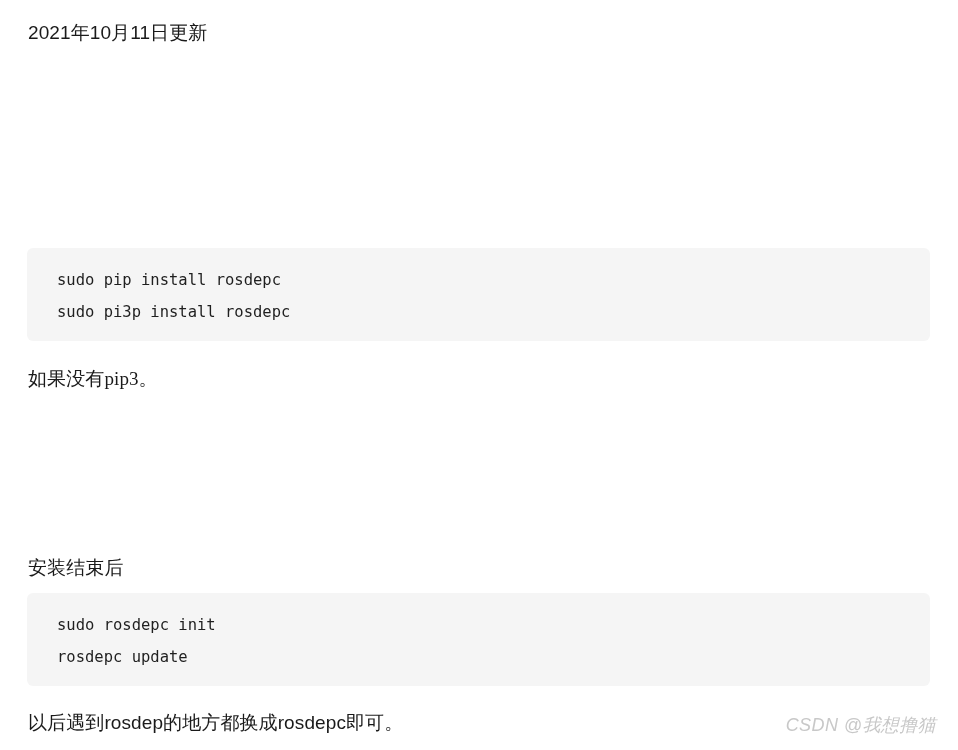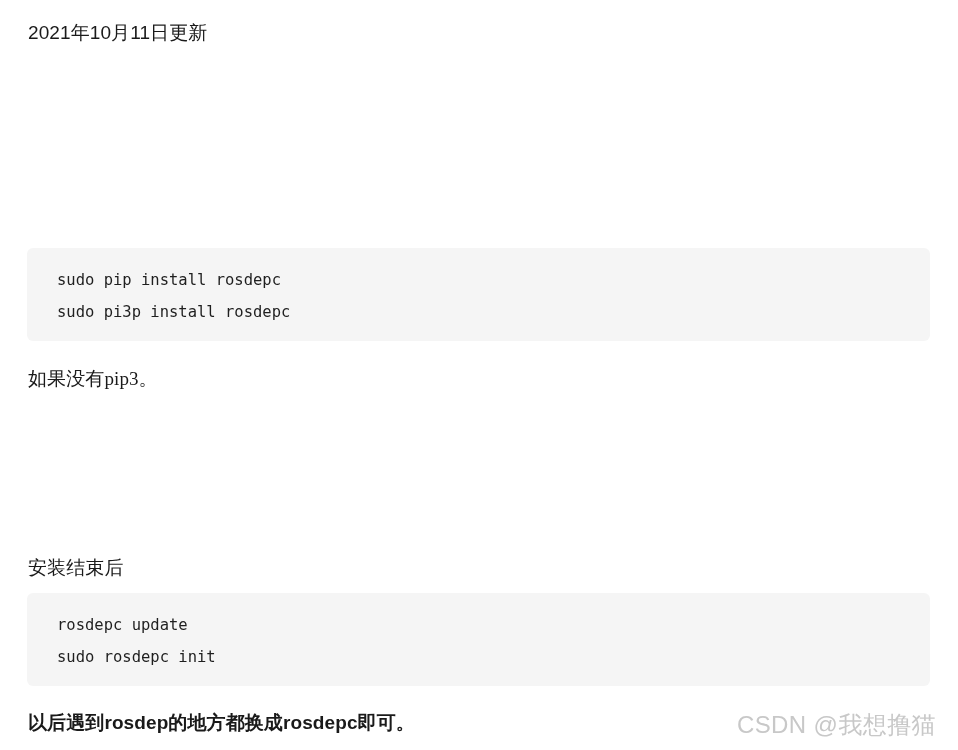--- a/index.html
+++ b/index.html
@@ -61,21 +61,20 @@
     top: 515px;
     left: 28px;
     right: 28px;
     margin-top: 34px;
   }
   .p-final {
     position: absolute;
     top: 704px;
     left: 28px;
     right: 34px;
-    font-weight: bold;
   }
   a.inline-link {
     color: #1e6bb8;
     text-decoration: underline;
     text-underline-offset: 2px;
     cursor: pointer;
   }
   .codeblock {
     position: absolute;
     left: 27px;
@@ -96,43 +95,44 @@
   .cb-3 { top: 577px; height: 93px; }
   .code-line {
     display: block;
     white-space: pre;
     margin-left: 12px;
   }
   .watermark {
     position: absolute;
     right: 22px;
     bottom: 12px;
-    font-size: 24px;
+    font-size: 18px;
     line-height: 26px;
     color: #c8c8c8;
     letter-spacing: 0.4px;
     white-space: nowrap;
     user-select: none;
+    font-style: italic;
   }
 </style>
 </head>
 <body>
 
 <div class="page">
 
   <p class="para p-date">2021年10月11日更新</p>
 
 
 
   <pre class="codeblock cb-1"><code class="code-line">sudo pip install rosdepc</code><code class="code-line">sudo pi3p install rosdepc</code></pre>
 
   <p class="para p-nopip">如果没有pip3。</p>
 
 
   <p class="para p-after">安装结束后</p>
 
-  <pre class="codeblock cb-3"><code class="code-line">rosdepc update</code><code class="code-line">sudo rosdepc init</code></pre>
+  <pre class="codeblock cb-3"><code class="code-line">sudo rosdepc init</code><code class="code-line">rosdepc update</code></pre>
 
   <p class="para p-final">以后遇到rosdep的地方都换成rosdepc即可。</p>
 
   <div class="watermark">CSDN @我想撸猫</div>
 
 </div>
 
 </body></html>

